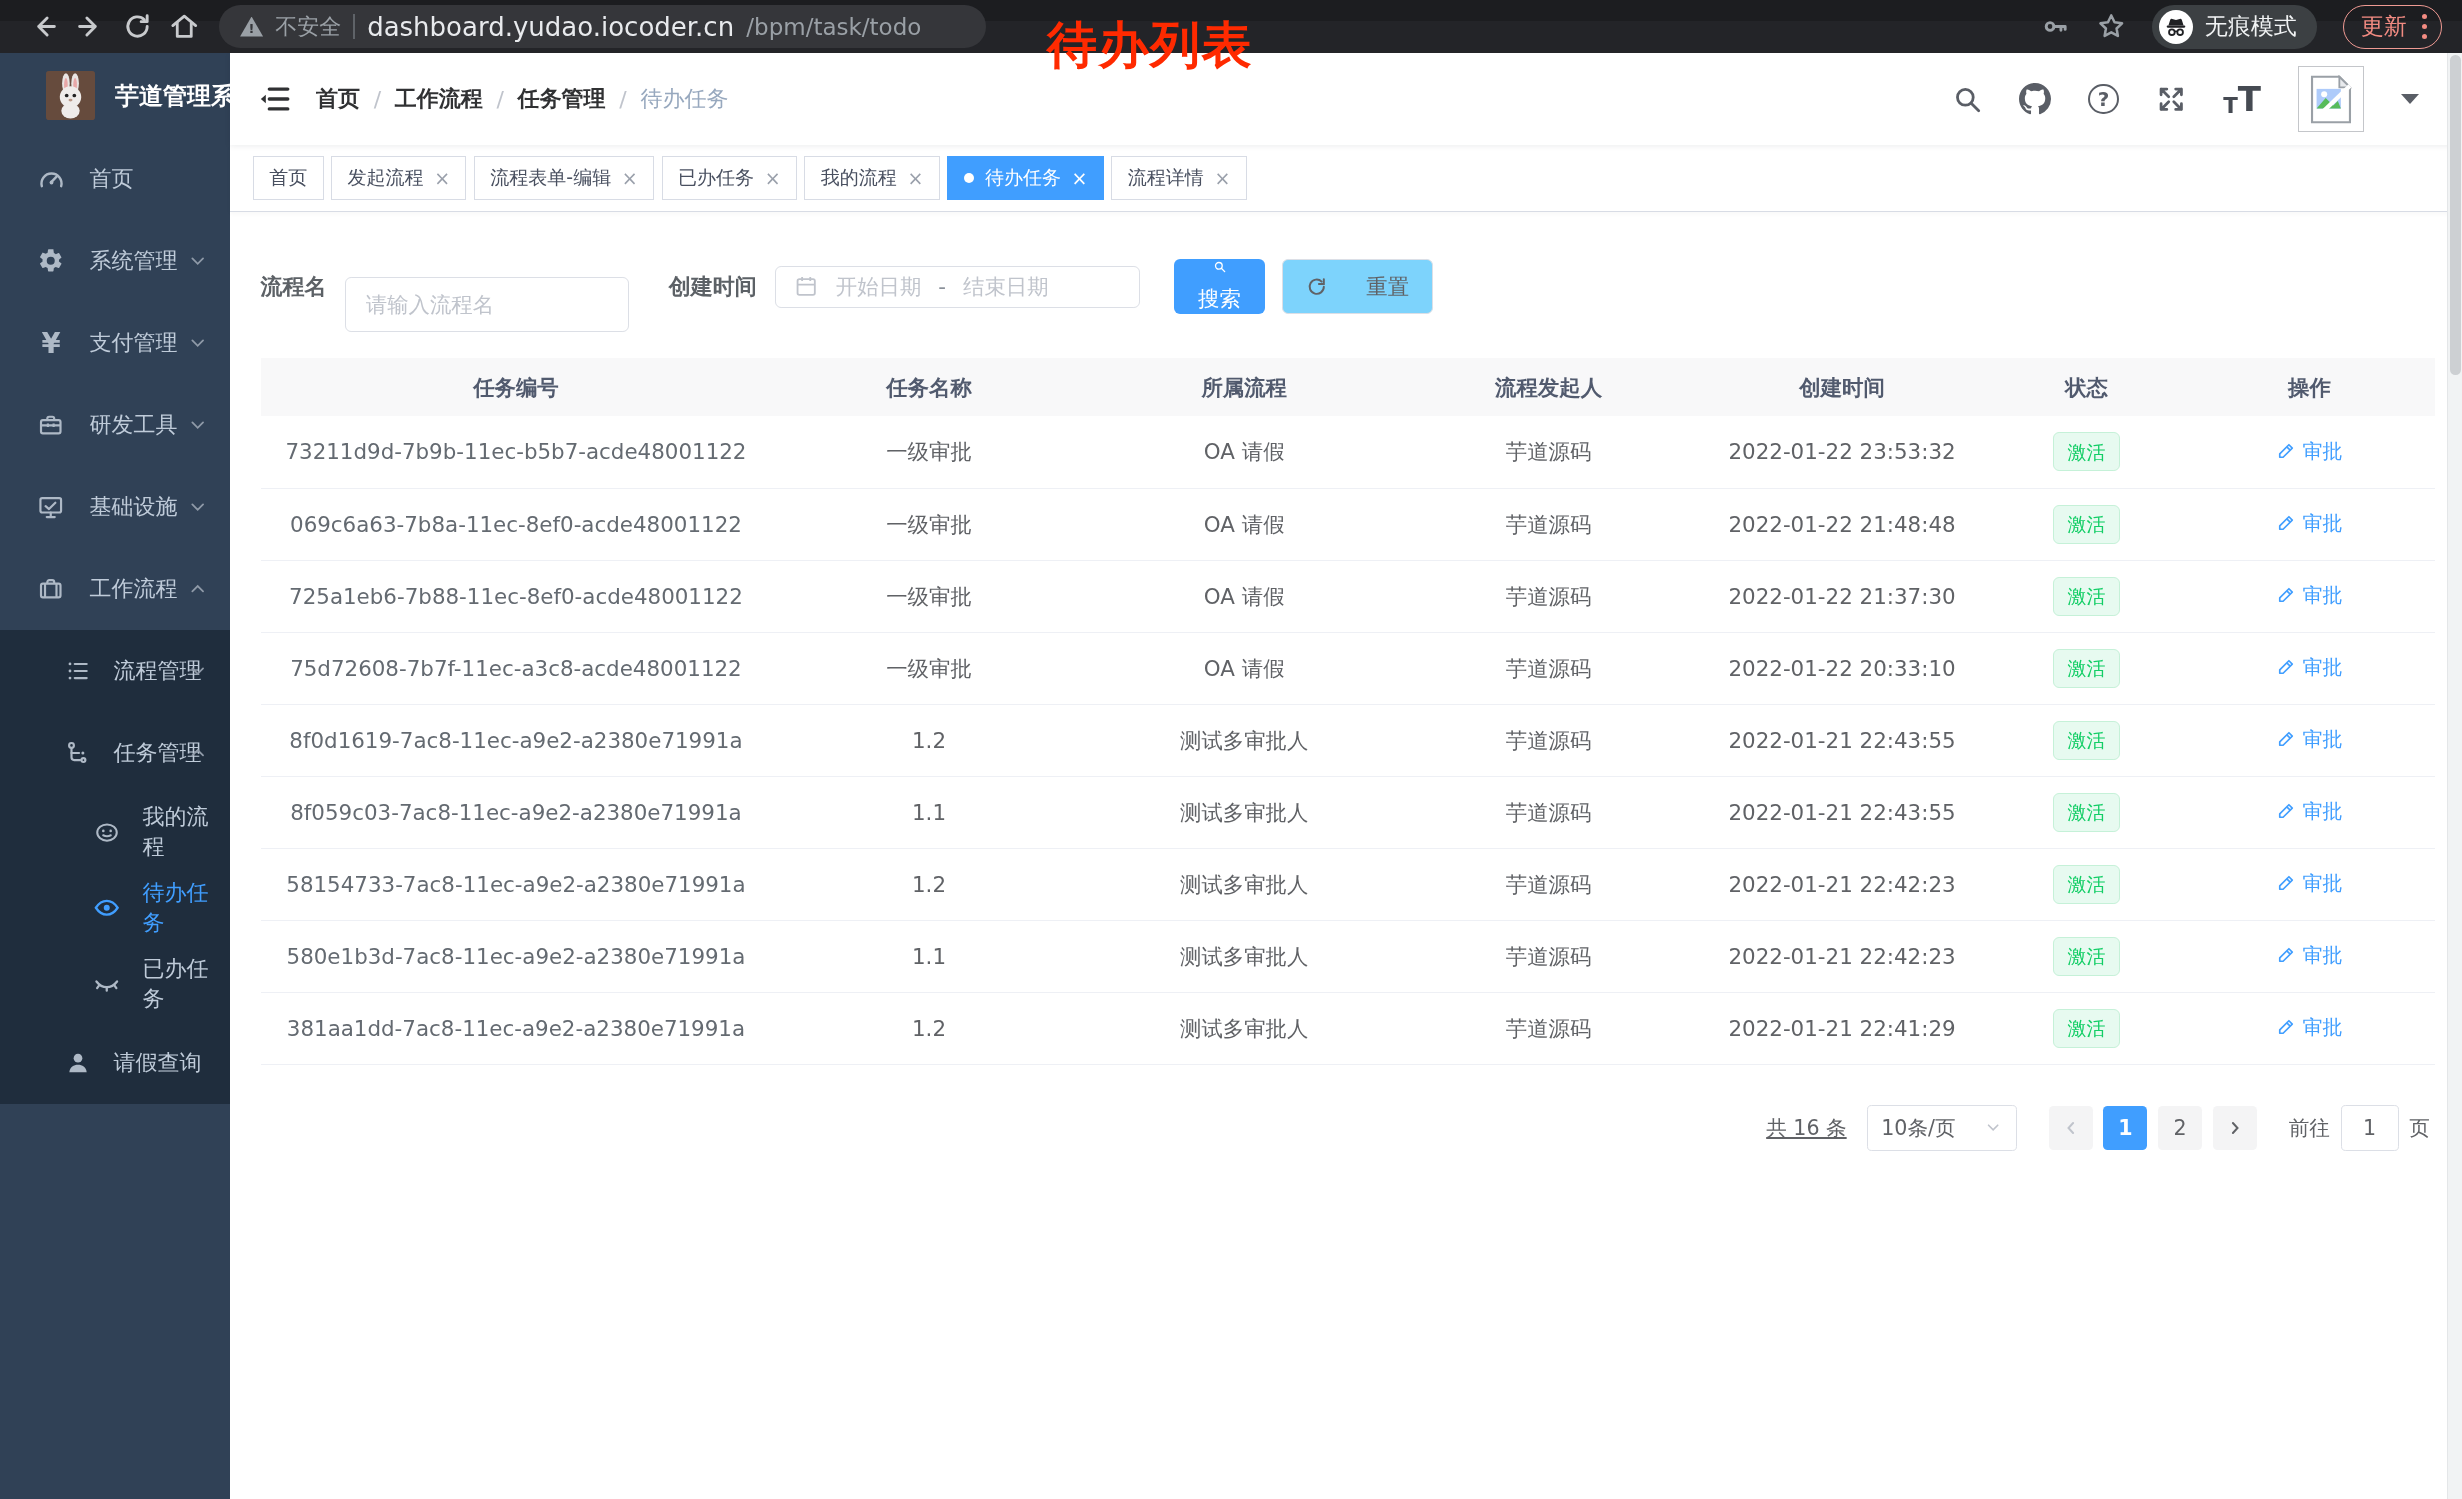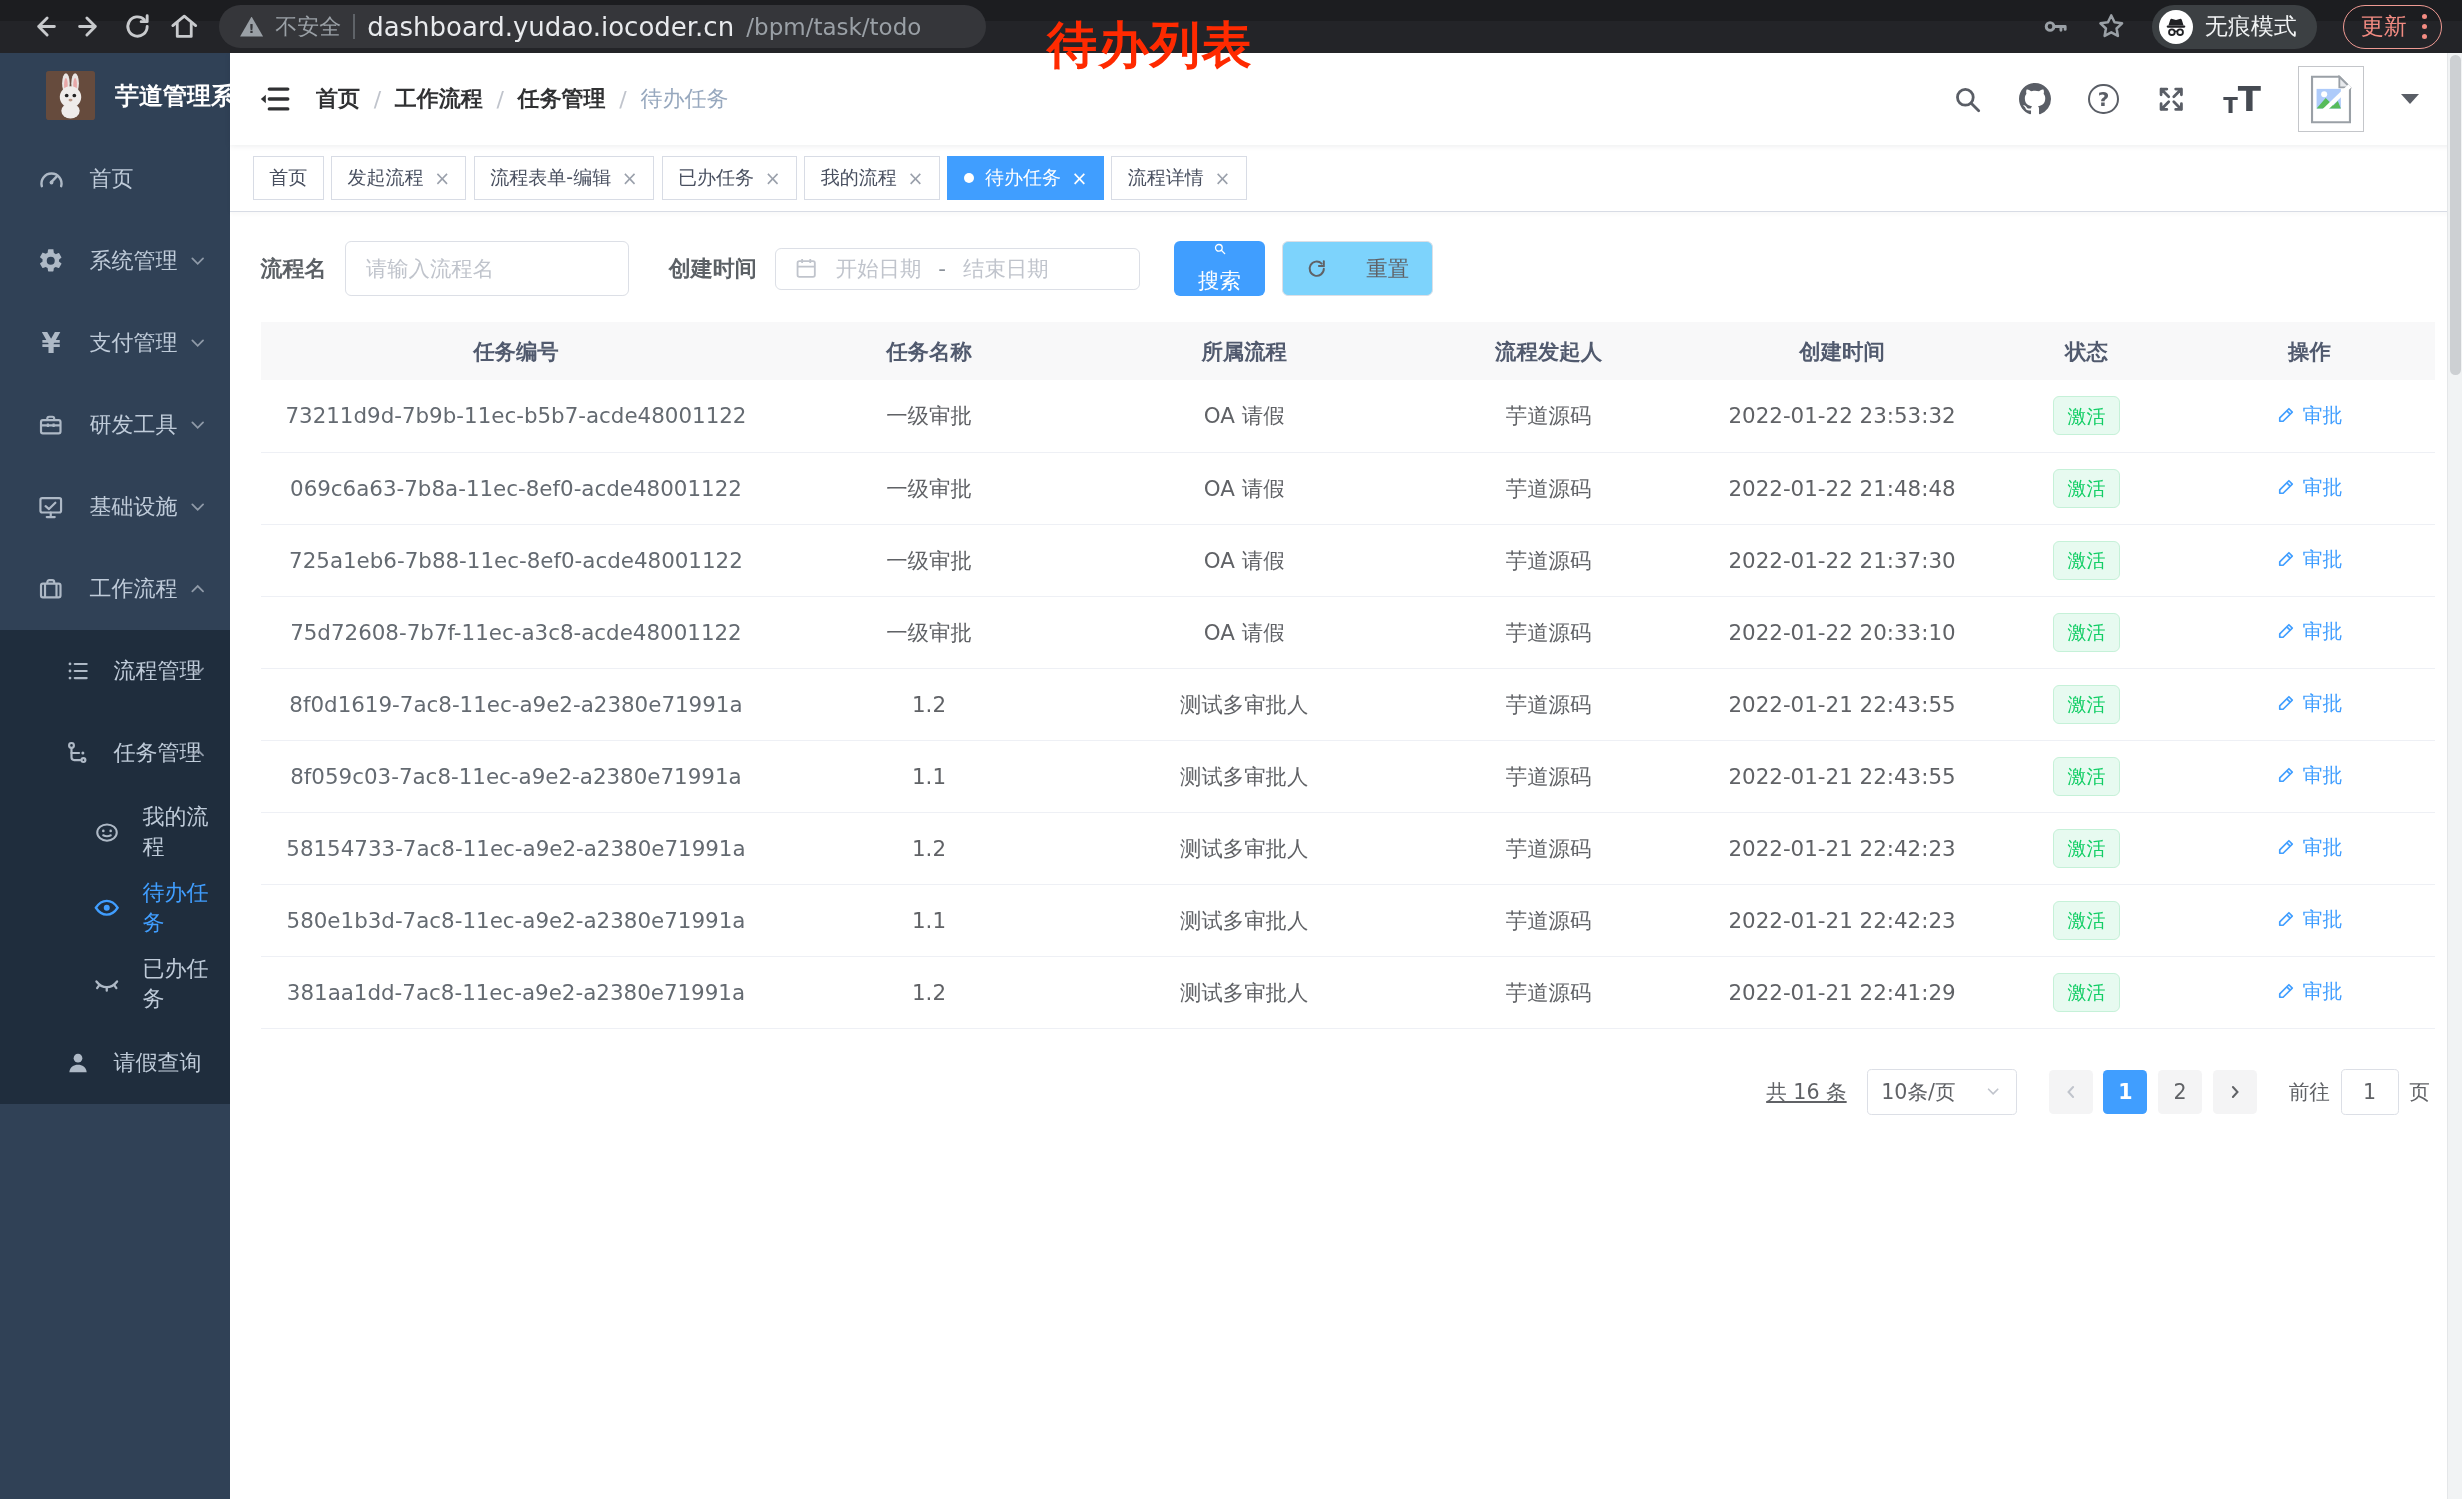--- a/index.html
+++ b/index.html
@@ -80,21 +80,21 @@
   .tab .x { margin-left:10.7px; font-size:19px; color:#9aa0ab; }
   .tab.active { background:#409eff; border-color:#409eff; color:#fff; }
   .tab.active .x { color:#fff; }
   .tab-dot { width:10.7px; height:10.7px; border-radius:50%; background:#fff; margin-right:10.7px; }
 
   
   .content { flex:1; padding:23px 27.5px 0 30.5px; }
   .filters { display:flex; align-items:center; margin:6.1px 0 26px 0; }
   .f-label { font-size:22px; font-weight:700; color:#5c6166; }
   .f-input { width:284px; height:55px; border:1.5px solid #dcdfe6; border-radius:6.1px; margin-left:18.3px;
-    font-size:21.4px; padding:4px 20px; color:#606266; outline:none; font-family:inherit; }
+    font-size:21.4px; padding:4px 20px; color:#606266; outline:none; font-family:inherit;margin-top:36px; }
   .f-input::placeholder { color:#c0c4cc; }
   .f-label2 { margin-left:40px; }
   .date-range { width:365px; height:42px; border:1.5px solid #dcdfe6; border-radius:6.1px; margin-left:18.3px;
     display:flex; align-items:center; padding:0 18.3px; gap:17px; color:#c0c4cc; font-size:21.4px; }
   .date-range .dr-sep { color:#8a9099; }
   .btn { height:55px; border-radius:6.1px; display:inline-flex; align-items:center; gap:10.7px; font-size:21.4px;
     padding:0 23px; cursor:pointer; border:1.5px solid transparent; }
   .btn-primary { background:#409eff; color:#fff; margin-left:34px;flex-direction:column; }
   .btn-plain { background:#7dd3fc; color:#606266; border-color:#dcdfe6; margin-left:17px;gap:39px; }
 

